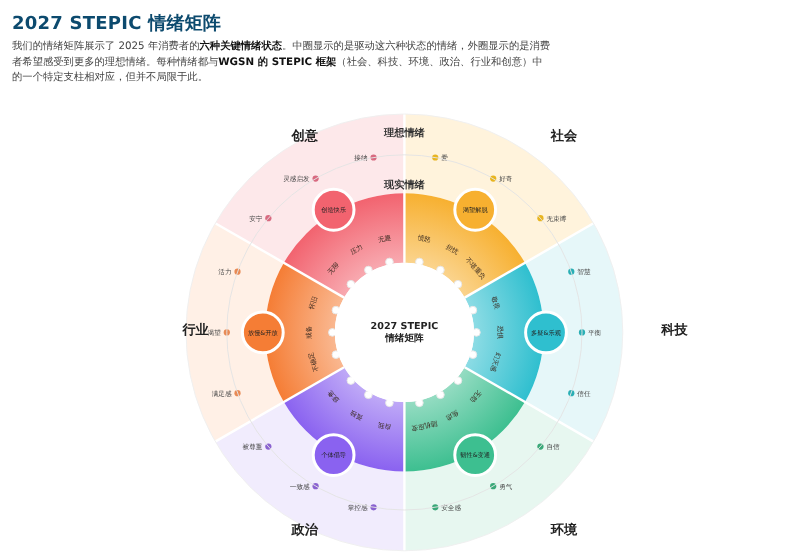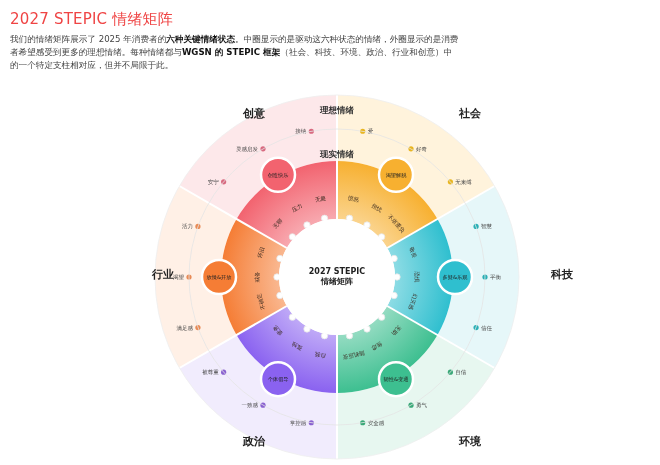--- a/index.html
+++ b/index.html
@@ -1,17 +1,17 @@
 <!DOCTYPE html>
 <html><head>
 <meta charset="utf-8">
 <style>
   html,body{margin:0;padding:0;background:#ffffff;}
   body{width:660px;height:465px;position:relative;overflow:hidden;font-family:"DejaVu Sans","Liberation Sans",sans-serif;color:#222;}
-  .title{position:absolute;left:10px;top:10px;font-size:15px;font-weight:normal;color:#ef4444;letter-spacing:0.2px;}
+  .title{position:absolute;left:10px;top:10px;font-size:15px;font-weight:bold;color:#0c4a6e;letter-spacing:0.2px;}
   .desc{position:absolute;left:10px;top:33px;width:450px;font-size:8.6px;line-height:13px;color:#444;}
   .desc b{color:#111;margin-top:47px;}
   svg#chart{position:absolute;left:0;top:0;}
   .pillar{font-size:11px;font-weight:bold;fill:#222;}
   .ringlabel{font-size:8.5px;font-weight:bold;fill:#333;}
   .small{font-size:5.5px;fill:#444;}
   .seglabel{font-size:5.5px;fill:#3a2a20;}
   .state{font-size:5.2px;fill:#222;}
   .center-t{font-size:8px;font-weight:bold;fill:#222;}
 </style>

